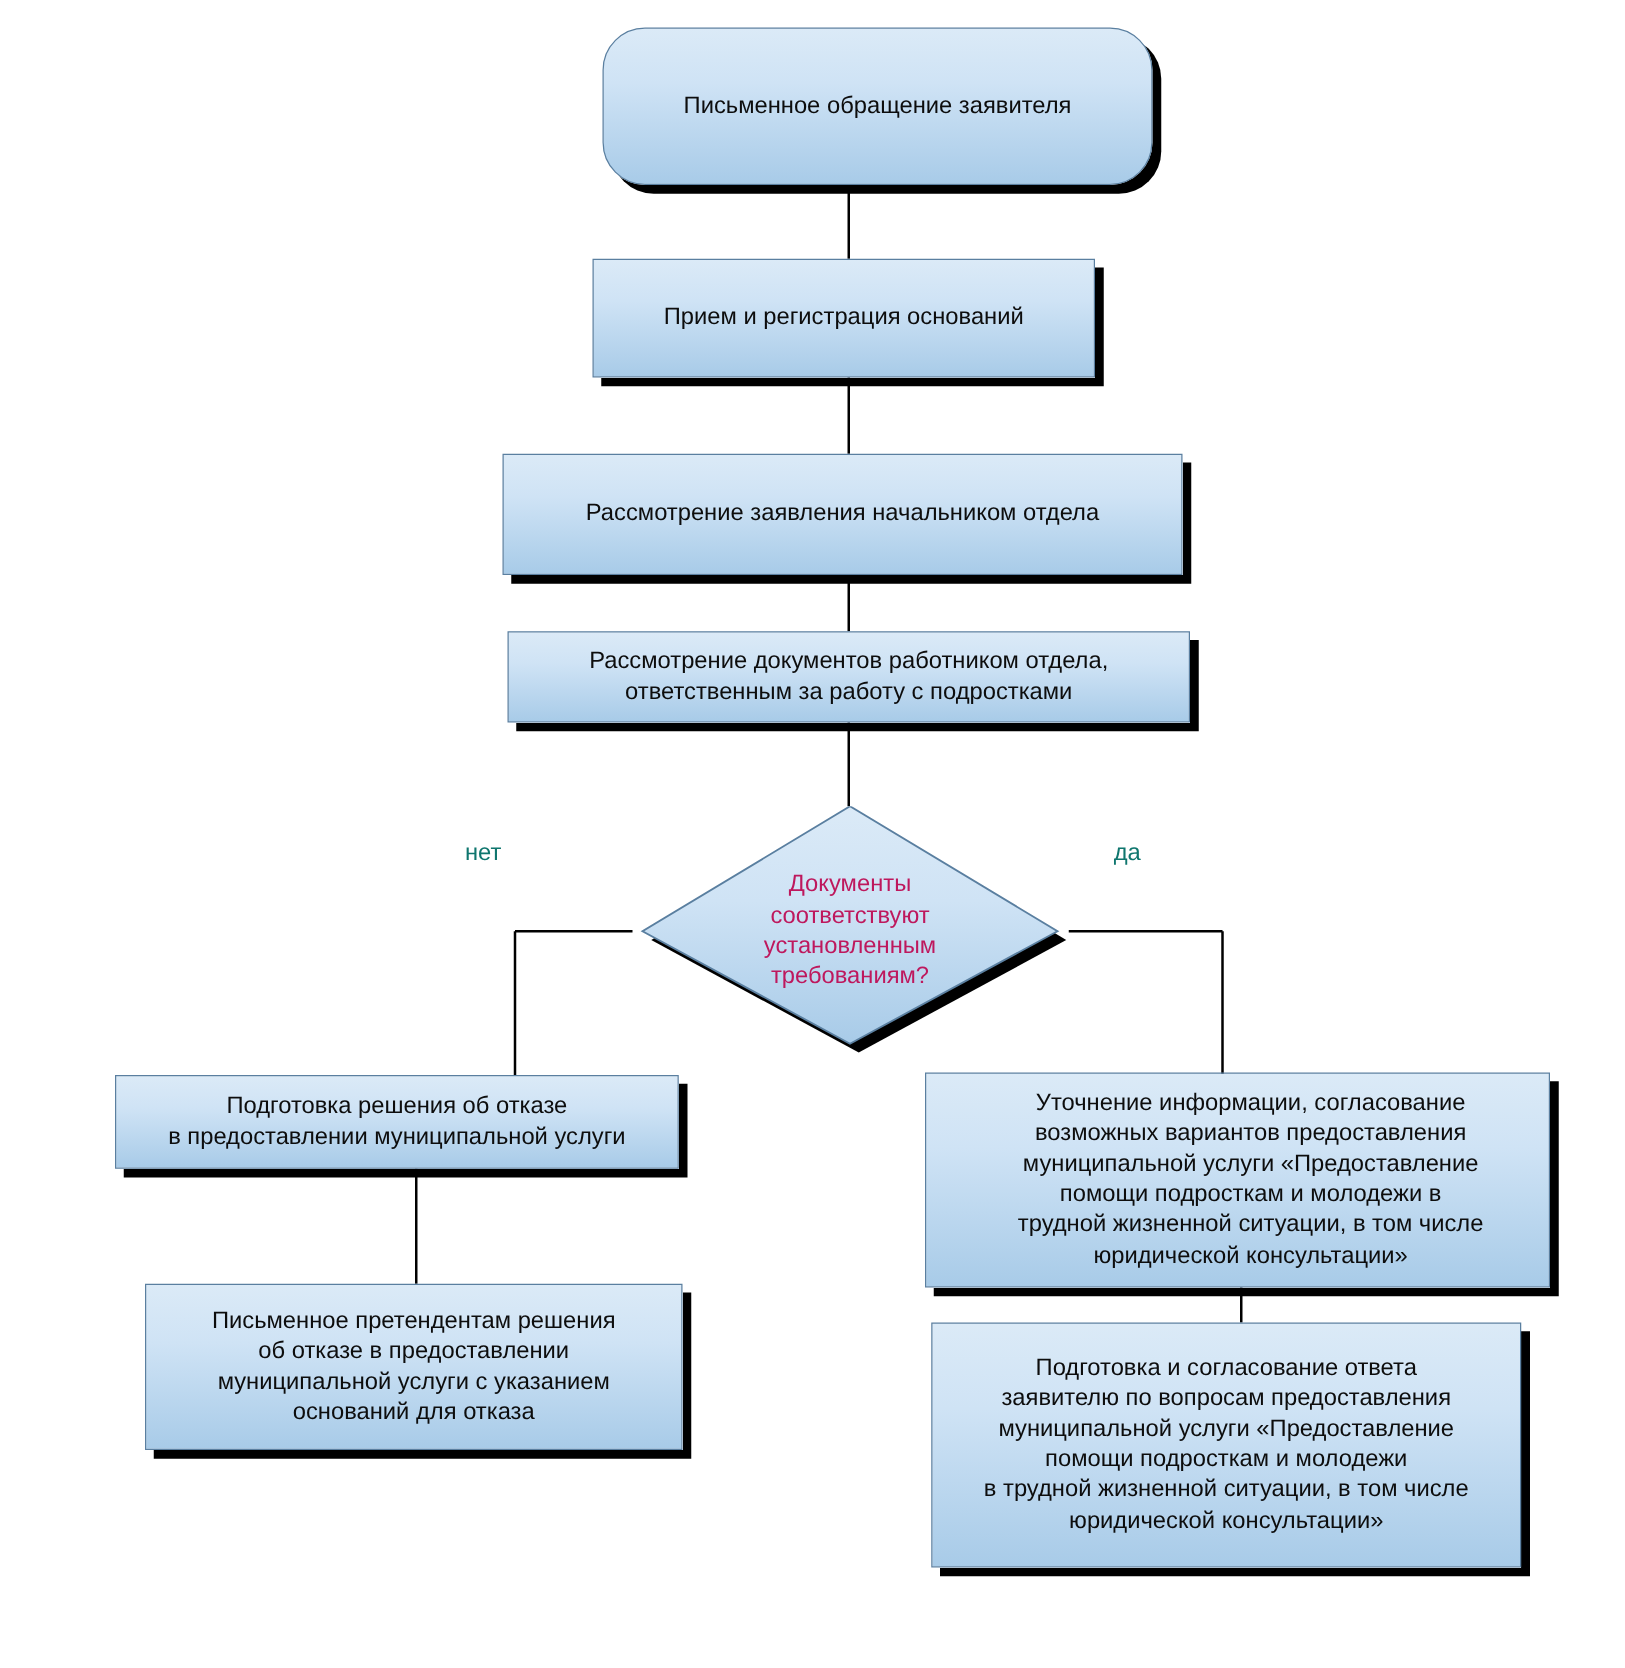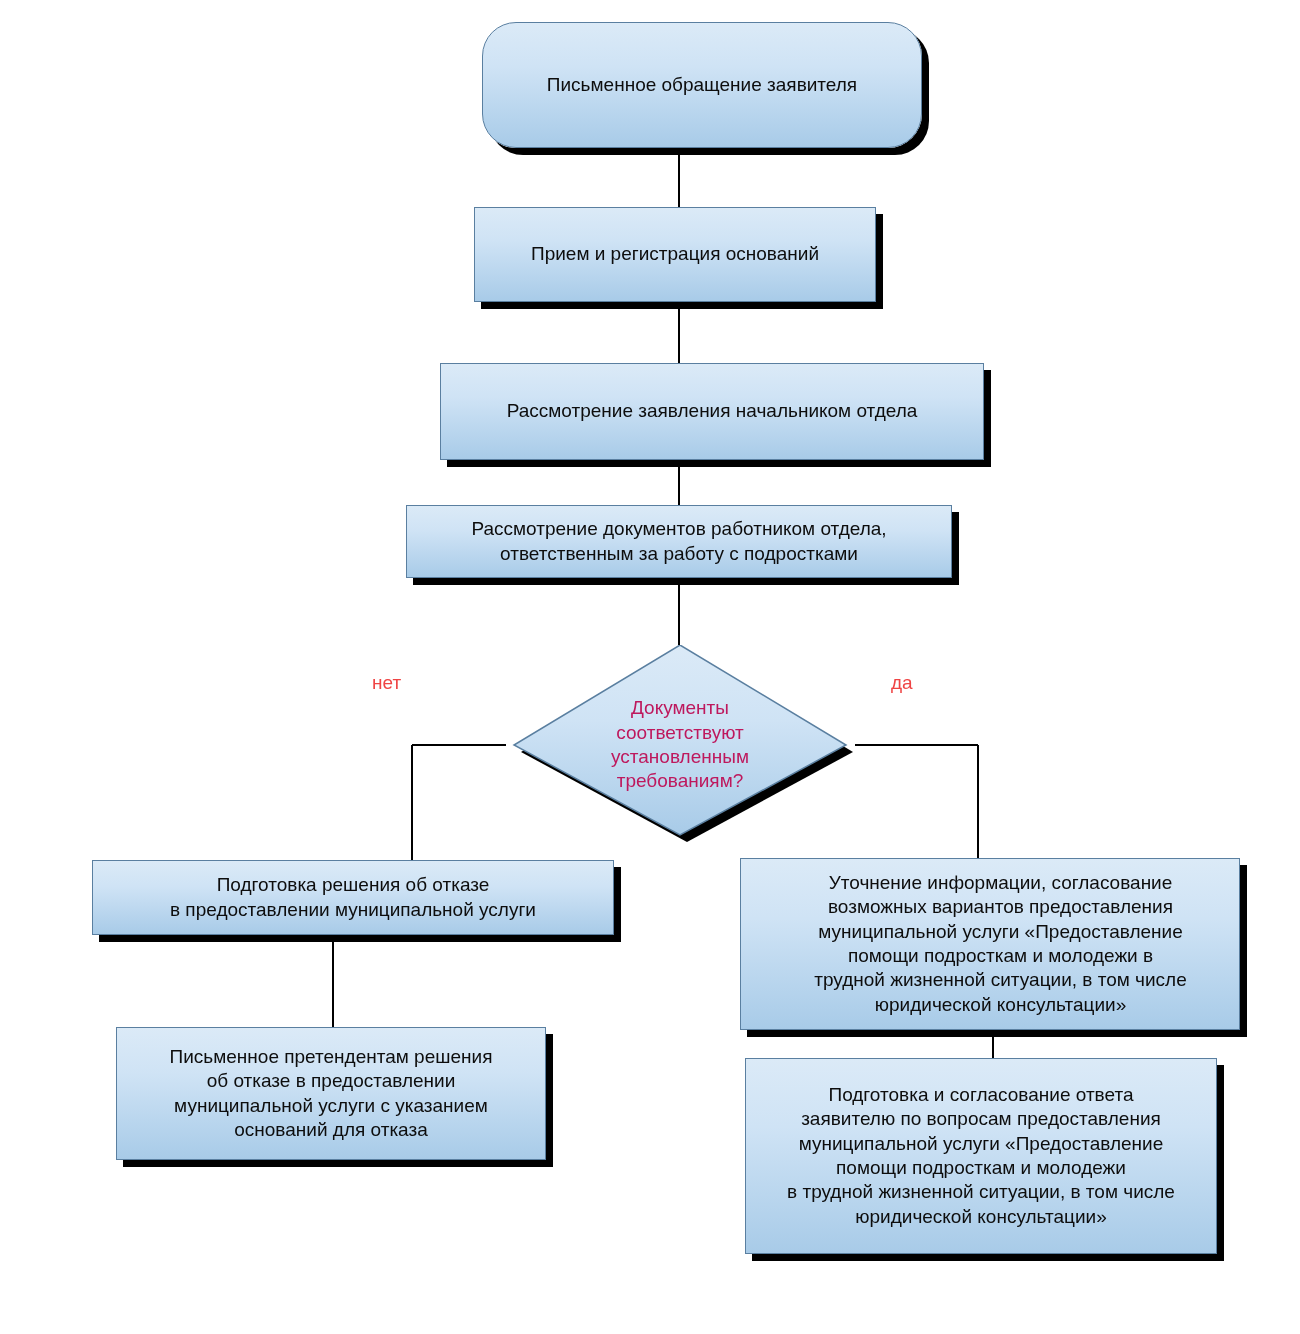--- a/index.html
+++ b/index.html
@@ -59,21 +59,21 @@
     justify-content: center;
     text-align: center;
     font-size: 19px;
     line-height: 1.28;
     color: #be185d;
     white-space: pre-line;
   }
   .edge-label {
     position: absolute;
     font-size: 19px;
-    color: #ef4444;
+    color: #0f766e;
     white-space: nowrap;
   }
   svg.connectors {
     position: absolute;
     left: 0; top: 0;
     width: 1300px;
     height: 1334px;
     pointer-events: none;
   }
 </style>
@@ -100,21 +100,21 @@
     <line x1="855" y1="745" x2="978" y2="745" stroke="#000000" stroke-width="2"></line>
     <line x1="978" y1="745" x2="978" y2="860" stroke="#000000" stroke-width="2"></line>
 
     <line x1="993" y1="1030" x2="993" y2="1058" stroke="#000000" stroke-width="2"></line>
   </svg>
 
   <div class="node rounded" style="left:438px; top:22px; width:440px; height:126px;">Письменное обращение заявителя</div>
 
   <div class="node" style="left:474px; top:207px; width:402px; height:95px;">Прием и регистрация оснований</div>
 
-  <div class="node" style="left:402px; top:363px; width:544px; height:97px;margin-left:38px;">Рассмотрение заявления начальником отдела</div>
+  <div class="node" style="left:402px; top:363px; width:544px; height:97px;">Рассмотрение заявления начальником отдела</div>
 
   <div class="node" style="left:406px; top:505px; width:546px; height:73px;">Рассмотрение документов работником отдела,
 ответственным за работу с подростками</div>
 
   <div class="diamond-wrap" style="left:500px; top:645px; width:360px; height:200px;">
     <svg class="diamond-shape" viewBox="0 0 360 200" preserveAspectRatio="none">
       <defs>
         <linearGradient id="dg" x1="0" y1="0" x2="0" y2="1">
           <stop offset="0%" stop-color="#dbeaf7"></stop>
           <stop offset="40%" stop-color="#cfe3f5"></stop>
@@ -127,21 +127,21 @@
     <div class="diamond-label" style="padding-right:12px; padding-bottom:8px;">Документы
 соответствуют
 установленным
 требованиям?</div>
   </div>
 
   <div class="edge-label" style="left:372px; top:672px;">нет</div>
 
   <div class="edge-label" style="left:891px; top:672px;">да</div>
 
-  <div class="node" style="left:92px; top:860px; width:522px; height:75px;">Подготовка решения об отказе
+  <div class="node" style="left:92px; top:860px; width:451px; height:75px;">Подготовка решения об отказе
 в предоставлении муниципальной услуги</div>
 
   <div class="node" style="left:116px; top:1027px; width:430px; height:133px;">Письменное претендентам решения
 об отказе в предоставлении
 муниципальной услуги с указанием
 оснований для отказа</div>
 
   <div class="node" style="left:740px; top:858px; width:500px; height:172px;padding-left:29px;">Уточнение информации, согласование
 возможных вариантов предоставления
 муниципальной услуги «Предоставление

